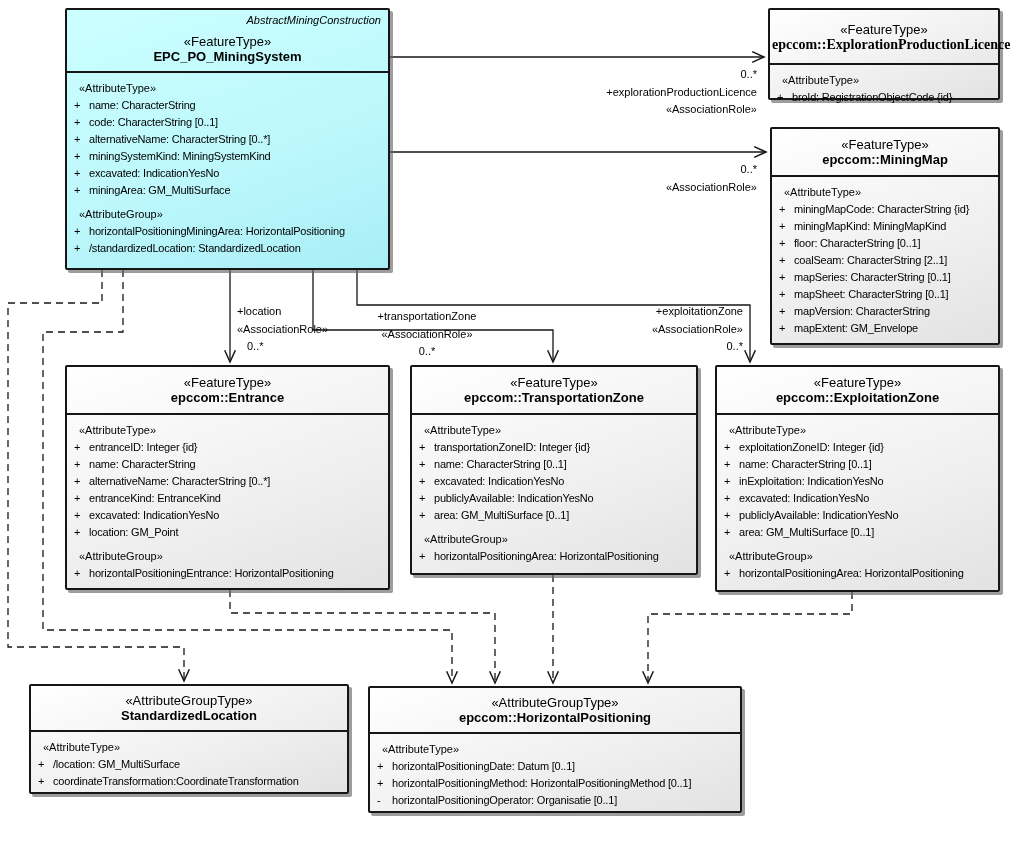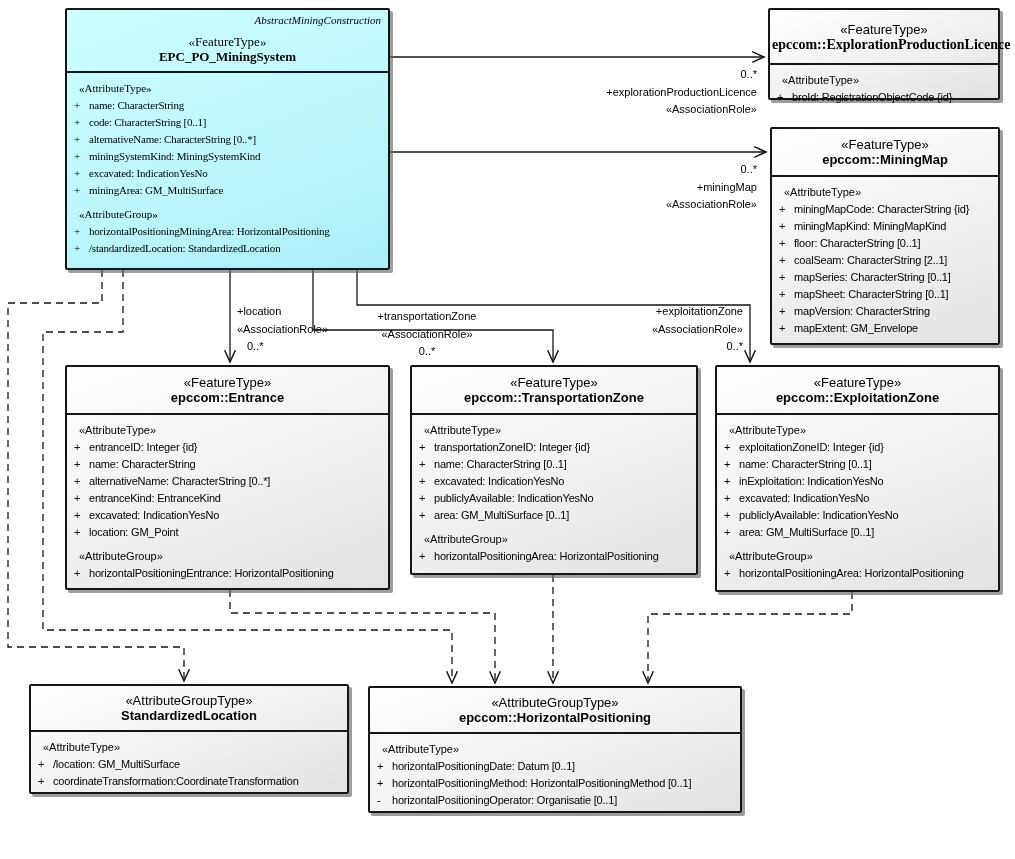--- a/index.html
+++ b/index.html
@@ -2,21 +2,21 @@
 <html><head>
 <meta charset="utf-8">
 <style>
   html,body{margin:0;padding:0;background:#ffffff;font-family:"Liberation Sans",sans-serif;}
   #canvas{position:relative;width:1015px;height:859px;background:#ffffff;overflow:hidden;}
   svg.conn{position:absolute;left:0;top:0;width:1015px;height:859px;}
 
   .cls{position:absolute;box-sizing:border-box;border:2px solid #161616;border-radius:2px;
        background:linear-gradient(160deg,#ffffff 0%,#efefef 60%,#e2e2e2 100%);
        box-shadow:3px 3px 0 rgba(105,105,105,0.65);color:#000;}
-  .cls.cyan{background:linear-gradient(160deg,#ccffff 0%,#bdf8fc 55%,#a9eef6 100%);font-family:Liberation Serif, serif;}
+  .cls.cyan{background:linear-gradient(160deg,#ccffff 0%,#bdf8fc 55%,#a9eef6 100%);}
 
   .hdr{border-bottom:2px solid #161616;text-align:center;padding:8px 2px 7px;}
   .hdr.pad-lg{padding:12px 2px 10px;}
   .hdr.main{padding:2px 2px 6px;}
   .abstract{font-size:11px;font-style:italic;text-align:right;padding:1px 5px 2px 0;line-height:14px;}
   .stereo{font-size:13px;line-height:15px;}
   .cyan .hdr .stereo{margin-top:5px;}
   .cname{font-size:13px;font-weight:bold;line-height:16px;white-space:nowrap;}
 
   .body{padding:0 2px 4px 0;}
@@ -310,21 +310,20 @@
   </div>
 
   <div class="assoc-label ra" style="left:500px;top:66px;width:257px;">
     <div>0..*</div>
     <div>+explorationProductionLicence</div>
     <div>«AssociationRole»</div>
   </div>
 
   <div class="assoc-label ra" style="left:500px;top:161px;width:257px;">
     <div>0..*</div>
-    <div>+miningMap</div>
     <div>«AssociationRole»</div>
   </div>
 
   <div class="assoc-label" style="left:237px;top:303px;">
     <div>+location</div>
     <div>«AssociationRole»</div>
     <div class="indent">0..*</div>
   </div>
 
   <div class="assoc-label ra" style="left:327px;top:308px;width:200px;text-align:center;">

